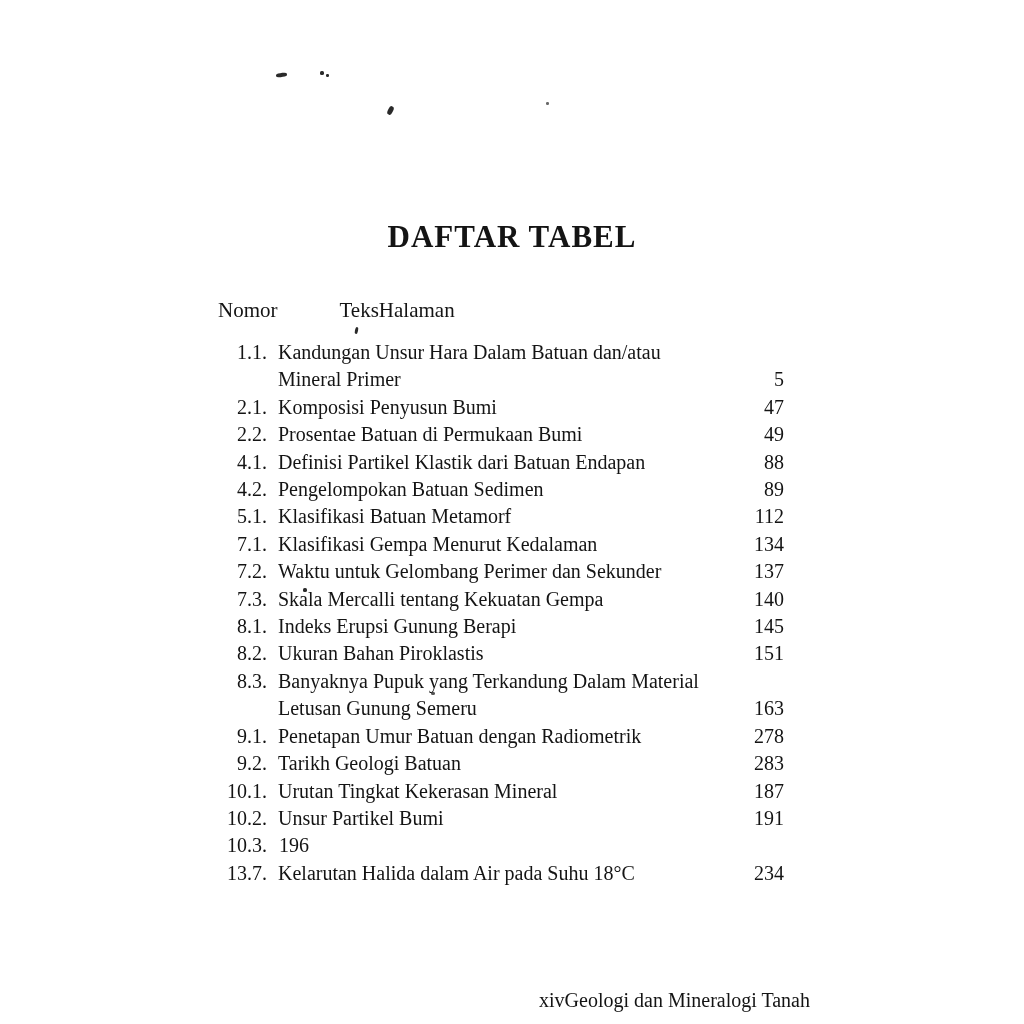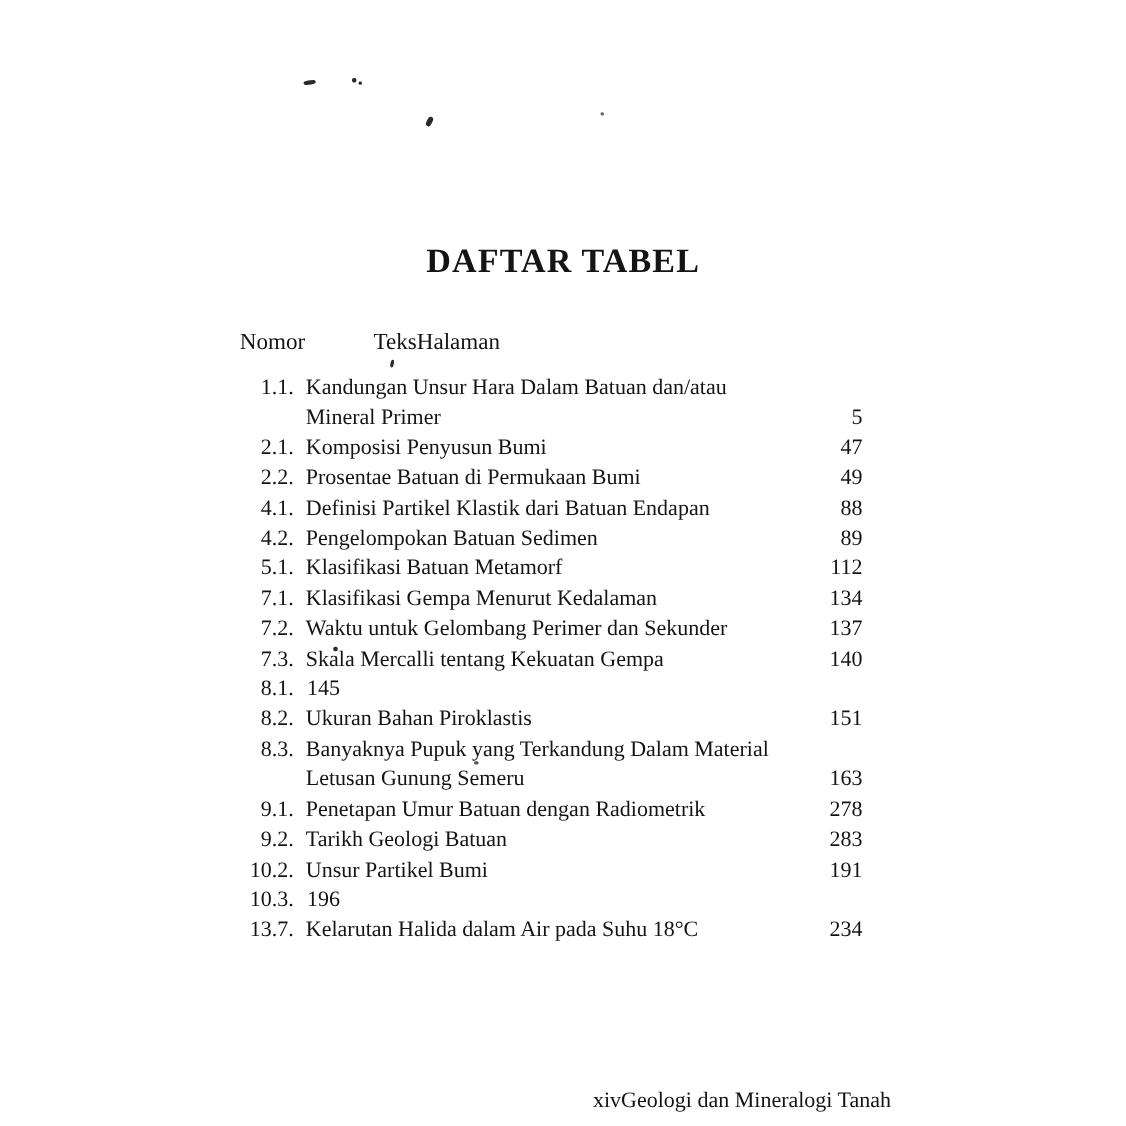--- a/index.html
+++ b/index.html
@@ -154,20 +154,21 @@
     </div>
 
     <div class="toc-row">
       <span class="toc-num">7.3.</span>
       <span class="toc-text">Skala Mercalli tentang Kekuatan Gempa</span>
       <span class="toc-page">140</span>
     </div>
 
     <div class="toc-row">
       <span class="toc-num">8.1.</span>
+      <span class="toc-text">Indeks Erupsi Gunung Berapi</span>
       <span class="toc-page">145</span>
     </div>
 
     <div class="toc-row">
       <span class="toc-num">8.2.</span>
       <span class="toc-text">Ukuran Bahan Piroklastis</span>
       <span class="toc-page">151</span>
     </div>
 
     <div class="toc-row">
@@ -181,20 +182,25 @@
       <span class="toc-text">Penetapan Umur Batuan dengan Radiometrik</span>
       <span class="toc-page">278</span>
     </div>
 
     <div class="toc-row">
       <span class="toc-num">9.2.</span>
       <span class="toc-text">Tarikh Geologi Batuan</span>
       <span class="toc-page">283</span>
     </div>
 
+    <div class="toc-row">
+      <span class="toc-num">10.1.</span>
+      <span class="toc-text">Urutan Tingkat Kekerasan Mineral</span>
+      <span class="toc-page">187</span>
+    </div>
 
     <div class="toc-row">
       <span class="toc-num">10.2.</span>
       <span class="toc-text">Unsur Partikel Bumi</span>
       <span class="toc-page">191</span>
     </div>
 
     <div class="toc-row">
       <span class="toc-num">10.3.</span>
       <span class="toc-page">196</span>

